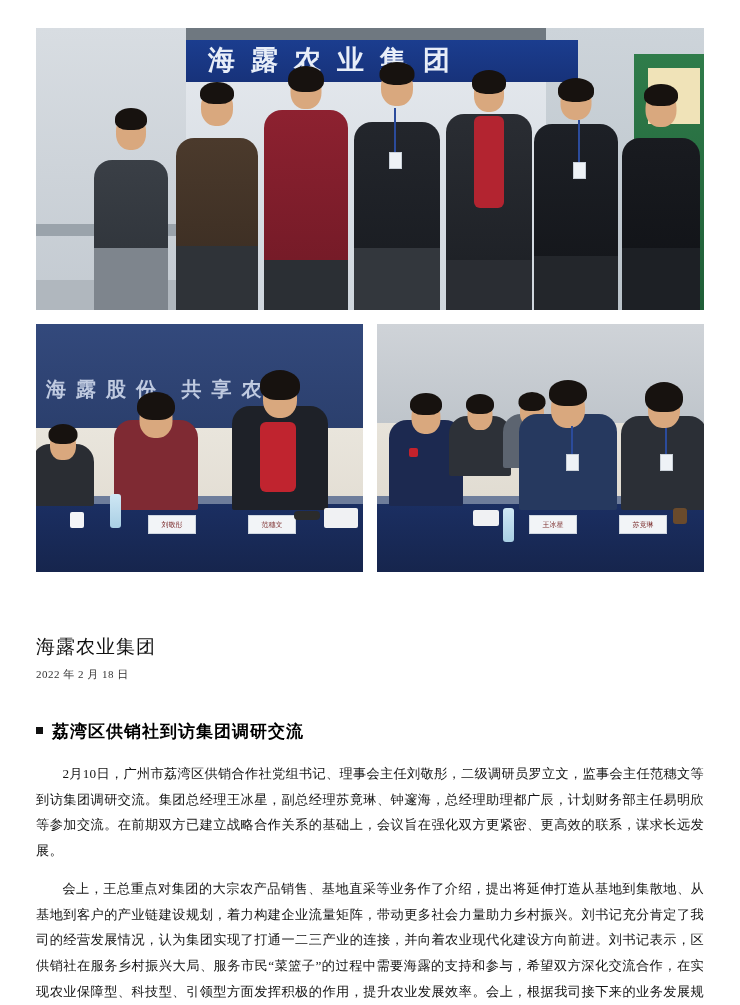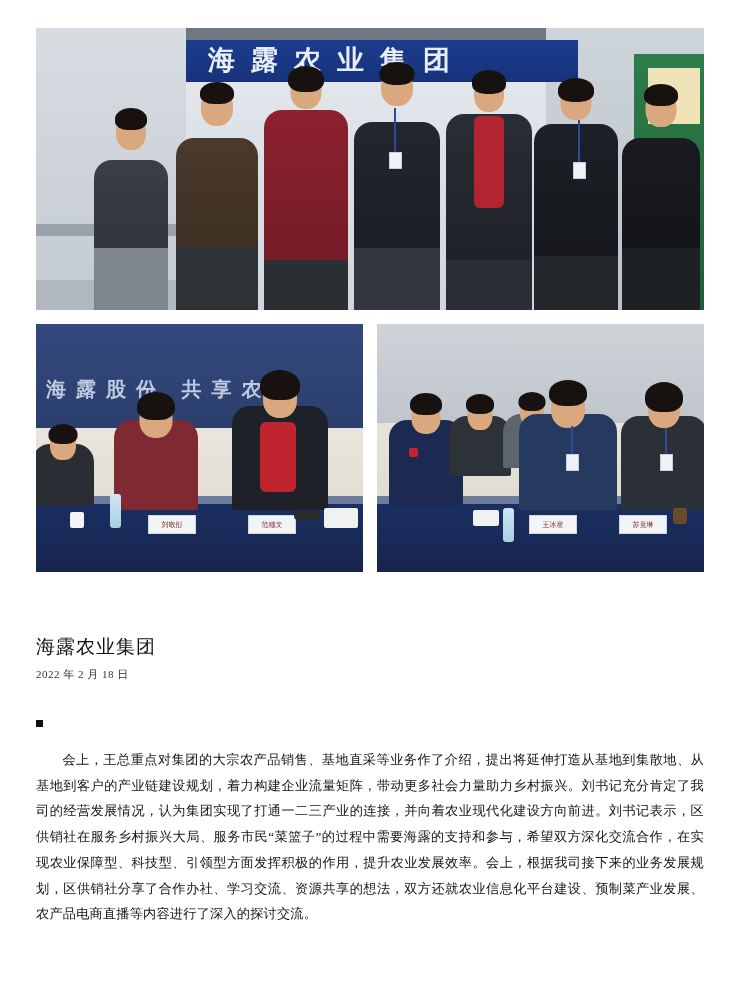--- a/index.html
+++ b/index.html
@@ -327,19 +327,21 @@
     </div>
   </div>
 
   <div class="meta">
     <div class="dept">海露农业集团</div>
     <div class="date">2022 年 2 月 18 日</div>
   </div>
 
   <div class="title-row">
     <div class="bullet"></div>
+    <div class="title">荔湾区供销社到访集团调研交流</div>
   </div>
 
   <div class="body-text">
+    <p>2月10日，广州市荔湾区供销合作社党组书记、理事会主任刘敬彤，二级调研员罗立文，监事会主任范穗文等到访集团调研交流。集团总经理王冰星，副总经理苏竟琳、钟邃海，总经理助理都广辰，计划财务部主任易明欣等参加交流。在前期双方已建立战略合作关系的基础上，会议旨在强化双方更紧密、更高效的联系，谋求长远发展。</p>
     <p>会上，王总重点对集团的大宗农产品销售、基地直采等业务作了介绍，提出将延伸打造从基地到集散地、从基地到客户的产业链建设规划，着力构建企业流量矩阵，带动更多社会力量助力乡村振兴。刘书记充分肯定了我司的经营发展情况，认为集团实现了打通一二三产业的连接，并向着农业现代化建设方向前进。刘书记表示，区供销社在服务乡村振兴大局、服务市民“菜篮子”的过程中需要海露的支持和参与，希望双方深化交流合作，在实现农业保障型、科技型、引领型方面发挥积极的作用，提升农业发展效率。会上，根据我司接下来的业务发展规划，区供销社分享了合作办社、学习交流、资源共享的想法，双方还就农业信息化平台建设、预制菜产业发展、农产品电商直播等内容进行了深入的探讨交流。</p>
   </div>
 
 </div>
 
 </body></html>

